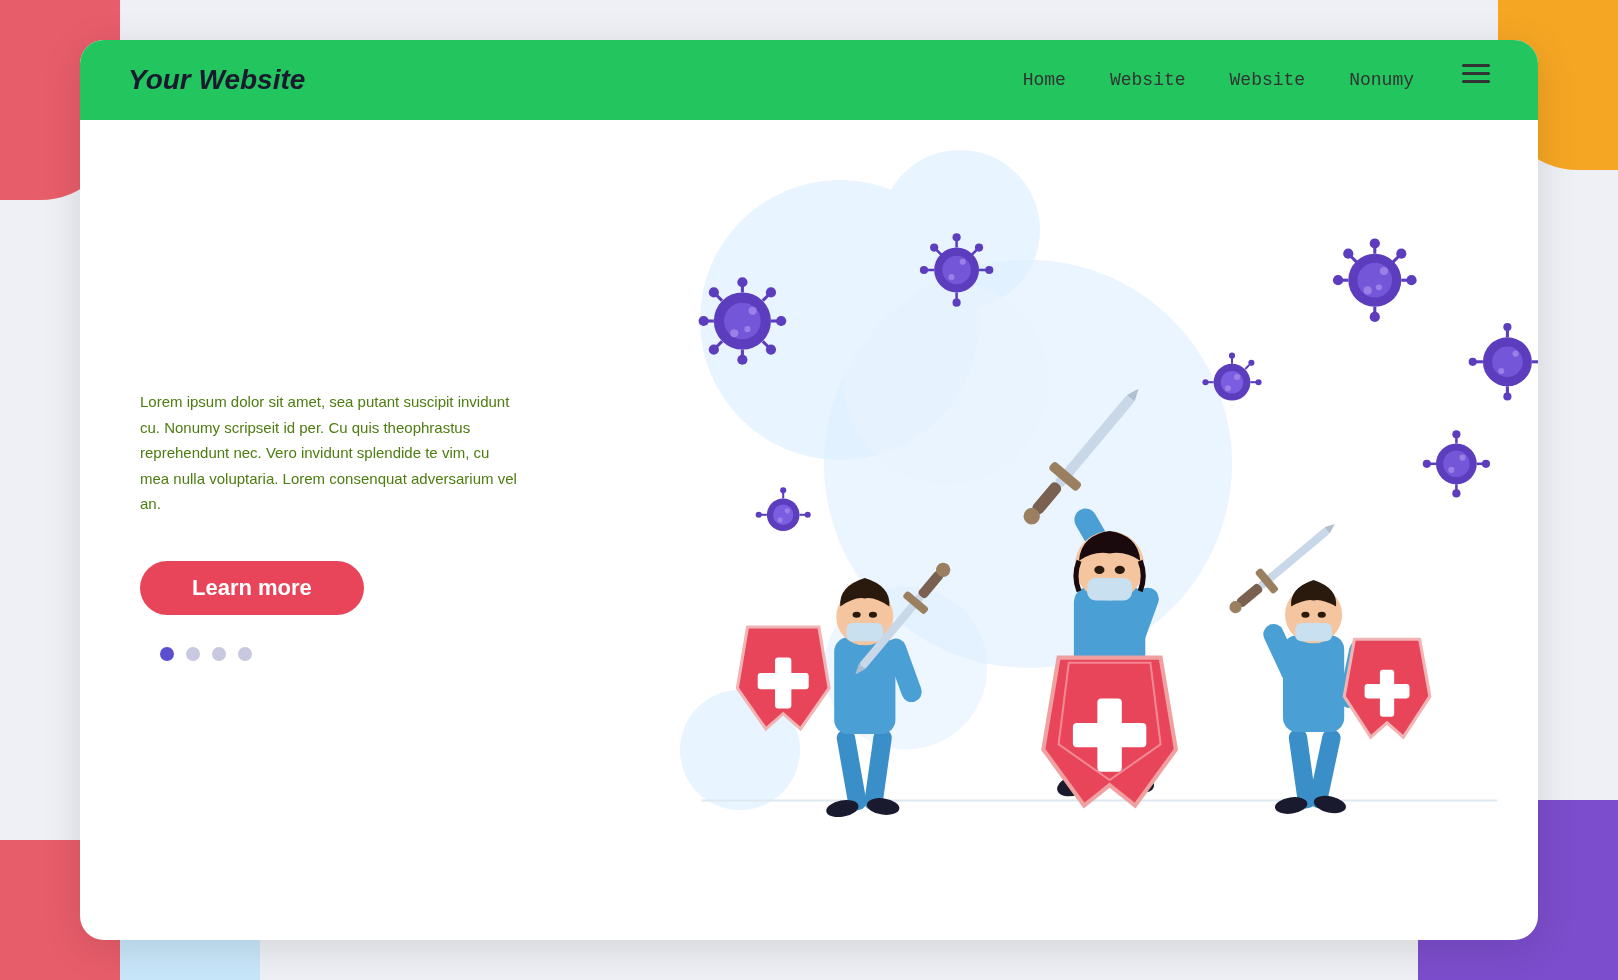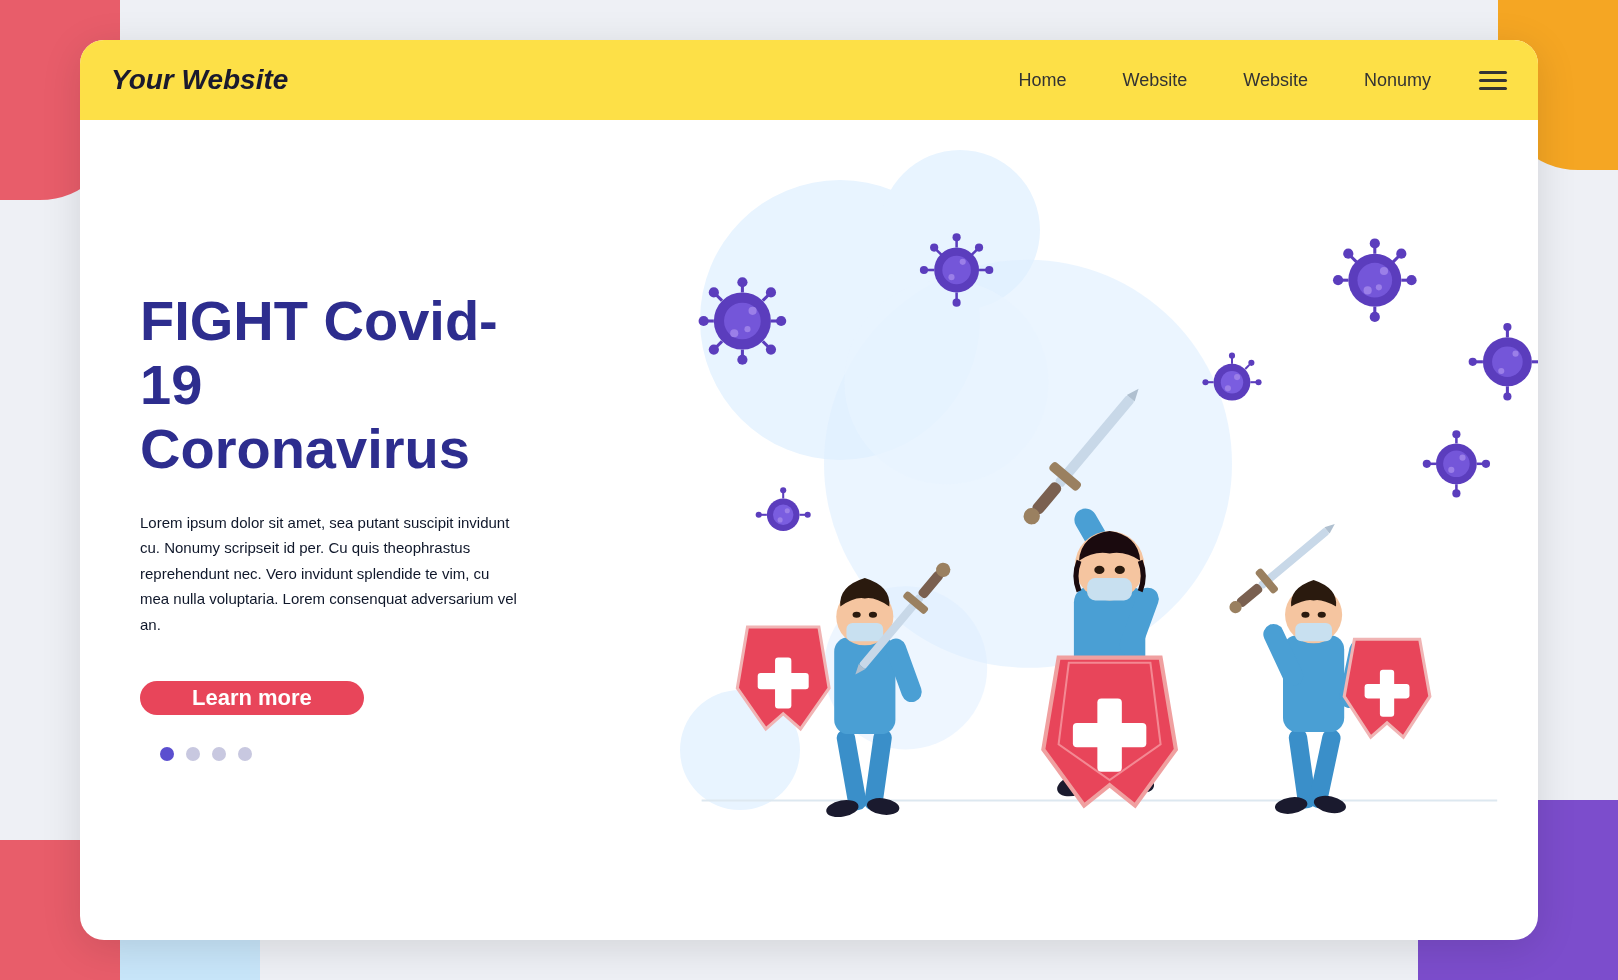--- a/index.html
+++ b/index.html
@@ -65,38 +65,38 @@
       right: 80px; bottom: 40px;
       background: #fff;
       border-radius: 24px;
       box-shadow: 0 8px 40px rgba(0,0,0,0.12);
       overflow: hidden;
     }
 
     
     .navbar {
       display: flex;
-      align-items: center;
-      padding: 24px 31px;
-      background: #fde047;
+      padding: 24px 48px;
+      background: #22c55e;
       position: relative;
       z-index: 10;
     }
     .logo {
       font-size: 28px;
       font-weight: 800;
       color: #1a1a2e;
       margin-right: auto;
       font-style: italic;
     }
     .nav-links {
       display: flex;
       align-items: center;
-      gap: 56px;
+      gap: 44px;
       list-style: none;
+      font-family: Liberation Mono, monospace;
     }
     .nav-links li a {
       text-decoration: none;
       color: #333;
       font-size: 18px;
       font-weight: 400;
     }
     .hamburger {
       margin-left: 48px;
       display: flex;
@@ -134,33 +134,33 @@
     .hero-title {
       font-size: 56px;
       font-weight: 900;
       color: #2d2d8e;
       line-height: 1.15;
       margin-bottom: 28px;
     }
 
     .hero-desc {
       font-size: 15px;
-      color: #0f172a;
+      color: #4d7c0f;
       line-height: 1.7;
       margin-bottom: 44px;
       max-width: 380px;
     }
 
     .btn-learn {
       display: inline-block;
       background: #e8455a;
       color: #fff;
       font-size: 22px;
       font-weight: 600;
-      padding: 4px 52px;
+      padding: 14px 52px;
       border-radius: 40px;
       border: none;
       cursor: pointer;
       width: fit-content;
       margin-bottom: 32px;
     }
 
     .dots {
       display: flex;
       gap: 12px;
@@ -232,24 +232,20 @@
       <div class="hamburger">
         <span></span>
         <span></span>
         <span></span>
       </div>
     </nav>
 
     <div class="hero">
 
       <div class="hero-left">
-        <h1 class="hero-title">
-          <span>FIGHT Covid-19</span><br>
-          <span>Coronavirus</span>
-        </h1>
         <p class="hero-desc">Lorem ipsum dolor sit amet, sea putant suscipit invidunt cu. Nonumy scripseit id per. Cu quis theophrastus reprehendunt nec. Vero invidunt splendide te vim, cu mea nulla voluptaria. Lorem consenquat adversarium vel an.</p>
         <button class="btn-learn">Learn more</button>
         <div class="dots">
           <div class="dot active"></div>
           <div class="dot inactive"></div>
           <div class="dot inactive"></div>
           <div class="dot inactive"></div>
         </div>
       </div>
 

